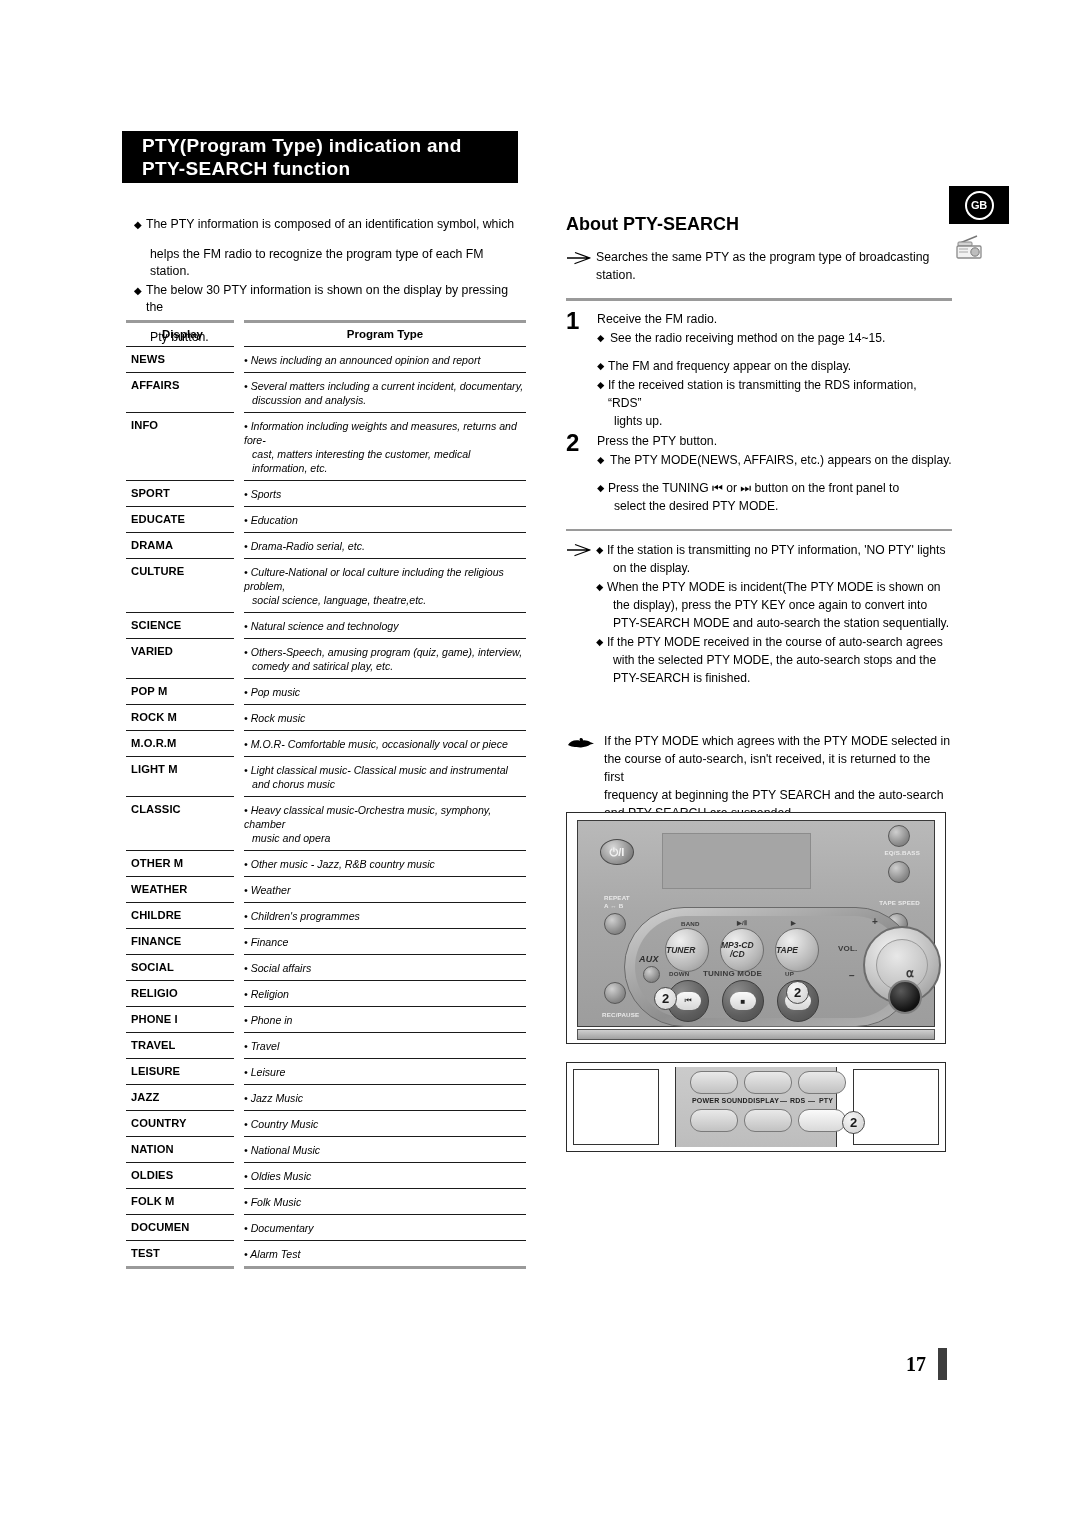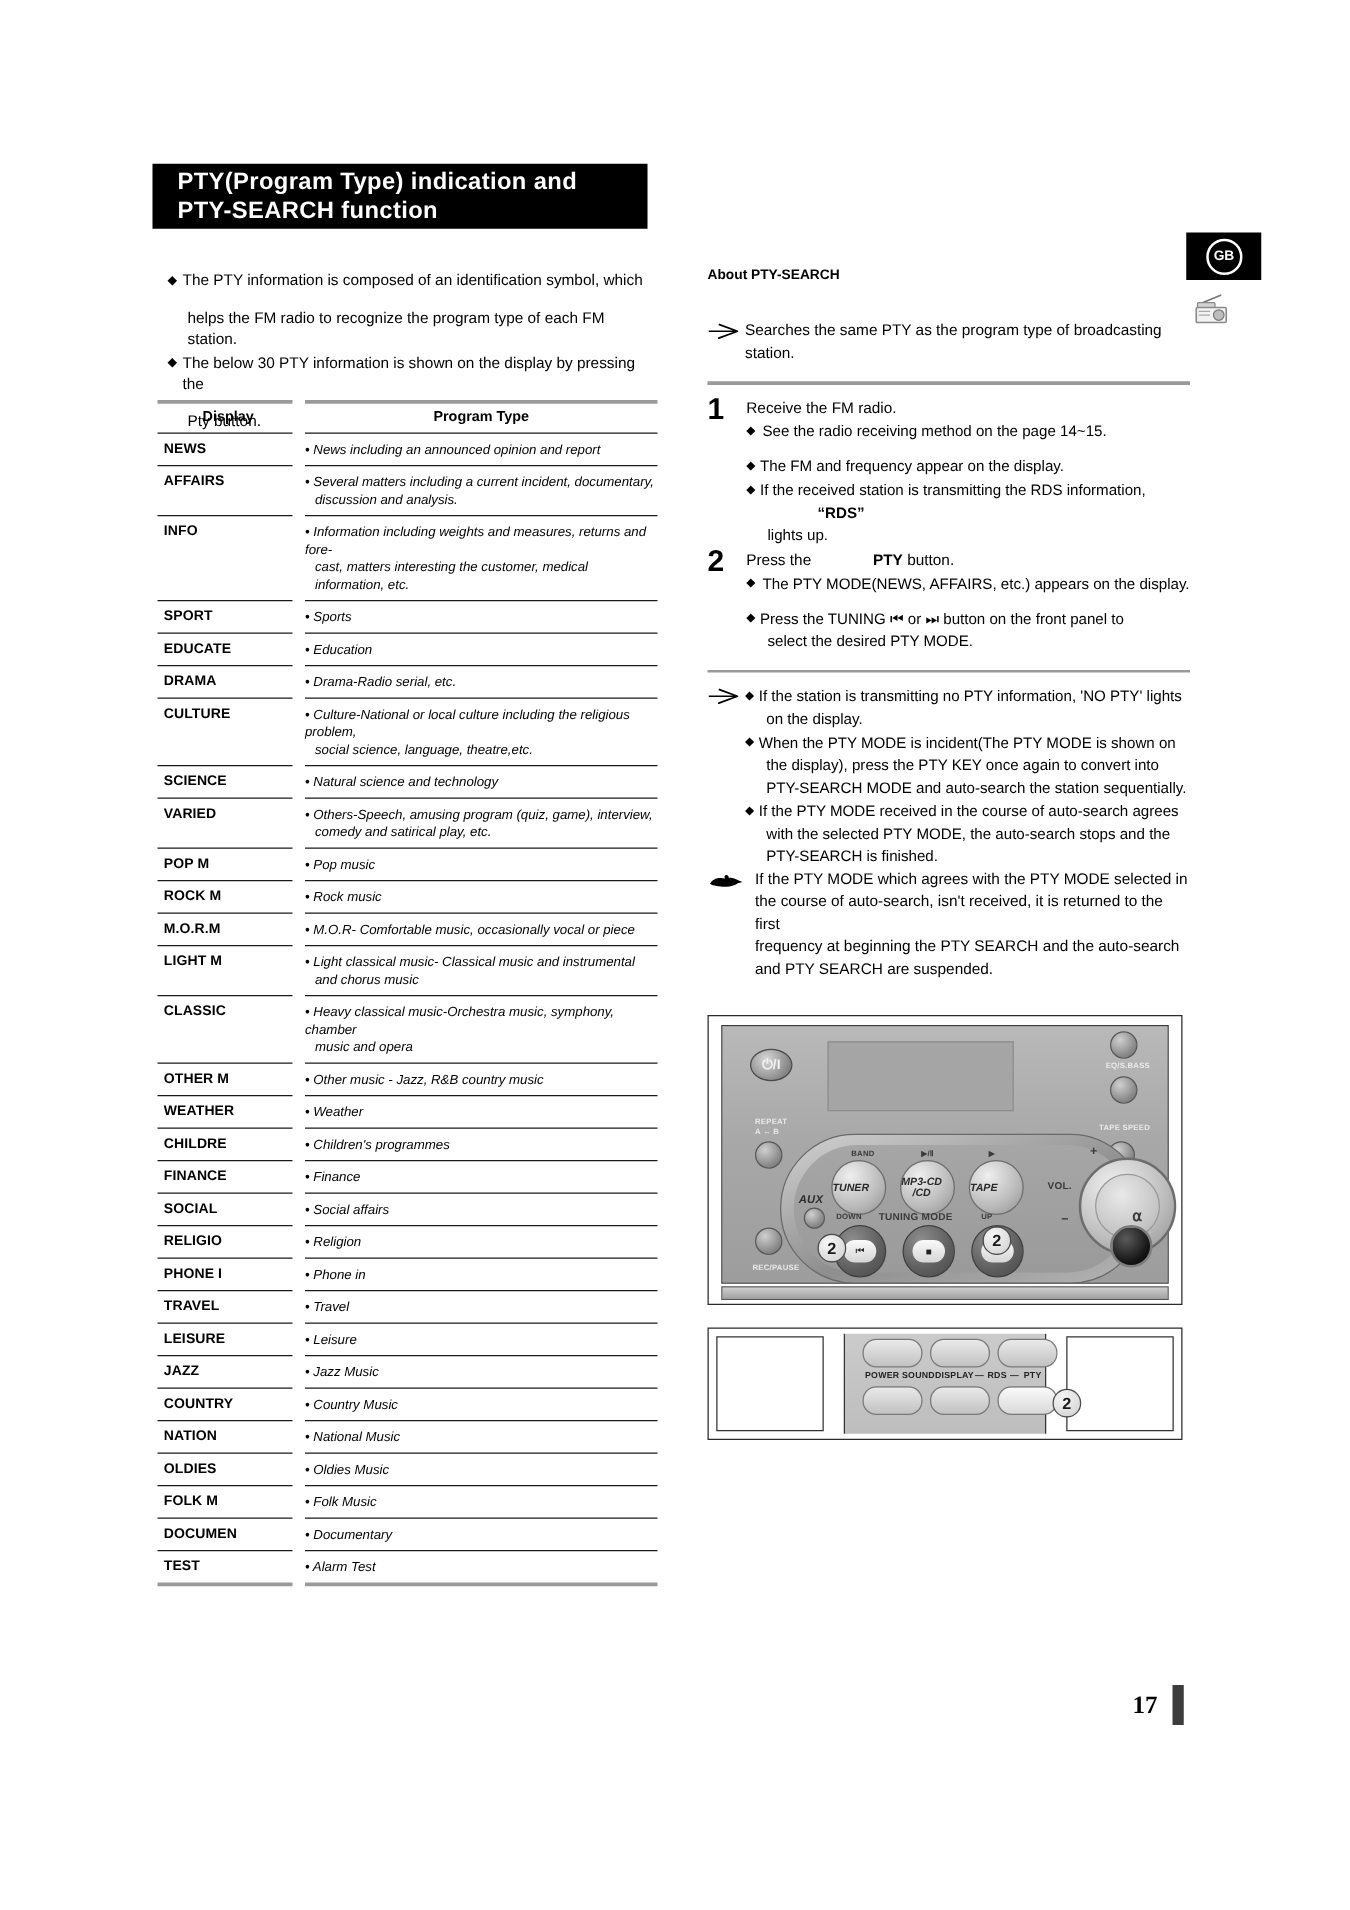--- a/index.html
+++ b/index.html
@@ -154,22 +154,22 @@
 
   
   .right-col {
     position: absolute;
     left: 566px;
     top: 214px;
     width: 386px;
   }
   .sub-head {
     font-weight: bold;
-    font-size: 11px;
-    margin-bottom: 29px;
+    font-size: 18px;
+    margin-bottom: 13px;
   }
   .arrow-block {
     display: flex;
     align-items: flex-start;
   }
   .arrow-ico {
     flex: 0 0 auto;
     width: 30px;
     padding-top: 3px;
   }
@@ -223,33 +223,34 @@
     display: flex;
     align-items: flex-start;
     margin-top: 8px;
   }
   .note-list { flex: 1 1 auto; }
   .gap-sm { height: 9px; }
 
   .hand-block {
     display: flex;
     align-items: flex-start;
+    margin-top: 45px;
   }
   .hand-ico {
     flex: 0 0 auto;
     width: 38px;
     padding-top: 4px;
   }
   .hand-txt {
     flex: 1 1 auto;
     font-size: 12.3px;
     line-height: 18px;
   }
 
-  b, .bld { font-weight: bold; margin-left: 46px; }
+  b, .bld { font-weight: normal; }
 
   
   .panel-fig {
     position: absolute;
     left: 566px;
     top: 812px;
     width: 380px;
     height: 232px;
     border: 1.6px solid #2a2a2a;
     background: #ffffff;

